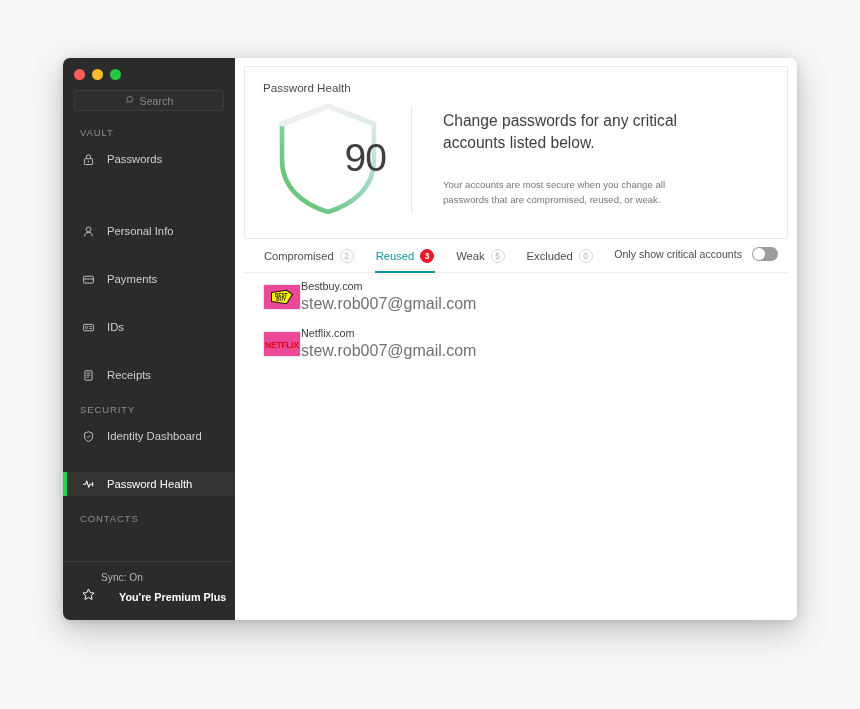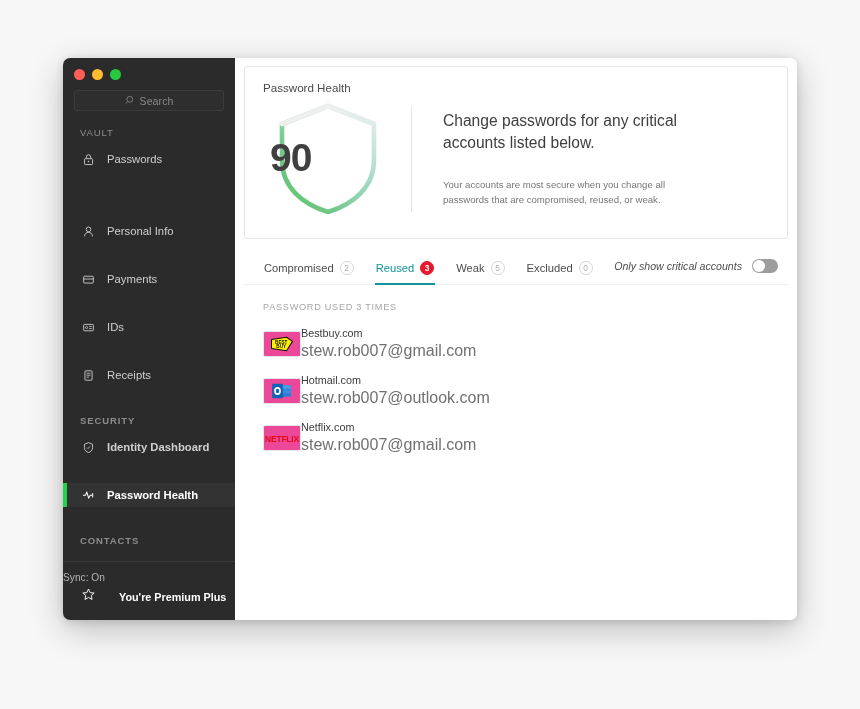--- a/index.html
+++ b/index.html
@@ -44,41 +44,41 @@
     display: flex; align-items: center; justify-content: center; gap: 4px;
   }
   .searchbox .magnifier { display: block; }
   .search-placeholder { color: #8a8a8a; font-size: 10.5px; letter-spacing: 0.1px; }
 
   .navscroll { flex: 1 1 auto; padding-top: 16px; overflow: hidden; }
   .group-label {
     color: #8d8d8d; font-size: 9.5px; letter-spacing: 0.9px;
     padding: 0 0 0 17px; margin-bottom: 9px; text-transform: uppercase;
   }
-  .group + .group { margin-top: 28px; font-weight: bold; }
+  .group + .group { margin-top: 17px; }
   .nav-item {
     position: relative;
     height: 24px; display: flex; align-items: center; gap: 11px;
     padding-left: 18px; color: #cfcfcf; font-size: 11.3px;
     margin-bottom: 0;
   }
   .nav-spacer { height: 24px; }
   .nav-item .ico { width: 15px; height: 15px; display: flex; align-items: center; justify-content: center; flex: 0 0 15px; }
   .nav-item.active { background: #333333; color: #ffffff; }
   .nav-item.active::before {
     content: ""; position: absolute; left: 0; top: 0; bottom: 0;
     width: 4px; background: #1fd44a;
   }
 
   .sidebar-footer {
     border-top: 1px solid #3a3a3a;
     padding: 10px 0 14px 0;
     position: relative;
   }
-  .sync-line { color: #b4b4b4; font-size: 10.2px; margin-bottom: 4px; }
+  .sync-line { color: #b4b4b4; font-size: 10.2px; padding-left: 38px; margin-bottom: 4px; }
   .premium-line { display: flex; align-items: center; gap: 23px; padding-left: 18px; }
   .premium-text { color: #ffffff; font-size: 10.8px; font-weight: bold; }
 
   
   .main {
     flex: 1 1 auto; height: 100%; background: #ffffff;
     display: flex; flex-direction: column;
     padding: 8px 9px 9px 9px;
     position: relative;
   }
@@ -89,39 +89,39 @@
     flex: 0 0 auto;
   }
   .card-title { font-size: 11.6px; color: #4a4a4a; padding: 0 0 0 18px; }
 
   .health-body { display: flex; align-items: center; padding: 6px 0 20px 0; }
   .shield-col { width: 166px; display: flex; align-items: center; justify-content: center; }
   .shield-wrap { position: relative; width: 116px; height: 118px; }
   .shield-score {
     position: absolute; left: 0; right: 0; top: 50%;
     transform: translateY(-52%);
-    text-align: left;
-    font-size: 39px; color: #3f3f3f; font-weight: 700;
+    text-align: right;
+    font-size: 39px; color: #3f3f3f; font-weight: 400;
     letter-spacing: -1px;
   }
   .vdivider { width: 1px; align-self: stretch; background: #e6e6e6; margin: 6px 0; }
   .text-col { padding-left: 31px; padding-right: 24px; }
   .headline {
     font-size: 15.6px; color: #3e3e3e; line-height: 1.42; font-weight: normal;
     max-width: 250px;
   }
   .subtext {
     margin-top: 22px; font-size: 9.6px; color: #767676; line-height: 1.62;
     max-width: 236px;
   }
 
   
   .tabsrow {
     display: flex; align-items: center;
-    margin-top: 16px; padding: 0 10px 0 9px;
+    margin-top: 4px; padding: 0 10px 0 9px;
     border-bottom: 1px solid #ededed;
     position: relative;
   }
   .tabs { display: flex; align-items: flex-end; gap: 0; }
   .tab {
     display: flex; align-items: center; gap: 6px;
     padding: 6px 11px 9px 11px;
     font-size: 11.2px; color: #4c4c4c;
     position: relative;
   }
@@ -132,21 +132,21 @@
   }
   .count {
     min-width: 14px; height: 14px; padding: 0 3px;
     border-radius: 7px; border: 1px solid #d6d6d6;
     color: #adadad; font-size: 8.4px;
     display: flex; align-items: center; justify-content: center;
   }
   .count.badge {
     background: #e8192c; border-color: #e8192c; color: #fff; font-weight: bold;
   }
-  .toggle-area { margin-left: auto; display: flex; align-items: center; gap: 10px; padding-bottom: 8px; font-style: italic; }
+  .toggle-area { margin-left: auto; display: flex; align-items: center; gap: 10px; padding-bottom: 8px; }
   .toggle-label { font-size: 10.6px; color: #4c4c4c; }
   .toggle {
     width: 26px; height: 14px; border-radius: 7px; background: #9d9d9d;
     position: relative;
   }
   .toggle .knob {
     position: absolute; top: 1px; left: 1px;
     width: 12px; height: 12px; border-radius: 50%; background: #fff;
   }
 
@@ -374,52 +374,35 @@
 
         <div class="toggle-area">
           <span class="toggle-label">Only show critical accounts</span>
           <span class="toggle">
             <span class="knob"></span>
           </span>
         </div>
       </div>
 
       <div class="list">
-        <div class="section-label">PASSWORD USED 3 TIMES</div>
 
         <div class="row">
           <span class="logo">
             <svg width="26" height="18" viewBox="0 0 34 24">
               <path d="M3 6 L23 3 L31 8.5 L23 21 L3 18 Z" fill="#fff200" stroke="#111" stroke-width="1.4" stroke-linejoin="round"></path>
               <text x="16" y="11.4" font-family="Liberation Sans, sans-serif" font-size="6.2" font-weight="bold" fill="#111" text-anchor="middle">BEST</text>
               <text x="16" y="17.6" font-family="Liberation Sans, sans-serif" font-size="6.2" font-weight="bold" fill="#111" text-anchor="middle">BUY</text>
             </svg>
           </span>
           <span class="row-texts">
             <span class="row-title">Bestbuy.com</span>
             <span class="row-sub">stew.rob007@gmail.com</span>
           </span>
         </div>
 
-        <div class="row">
-          <span class="logo">
-            <svg width="24" height="18" viewBox="0 0 28 22">
-              <rect x="13" y="4" width="12" height="14" fill="#2b7cd3"></rect>
-              <rect x="13" y="4" width="12" height="4.4" fill="#4a9de8"></rect>
-              <rect x="13" y="9.4" width="12" height="4.4" fill="#3b8bdd"></rect>
-              <rect x="2" y="2" width="13" height="18" rx="1" fill="#0f63b5"></rect>
-              <ellipse cx="8.5" cy="11" rx="4.1" ry="5" fill="#ffffff"></ellipse>
-              <ellipse cx="8.5" cy="11" rx="2" ry="2.8" fill="#0f63b5"></ellipse>
-            </svg>
-          </span>
-          <span class="row-texts">
-            <span class="row-title">Hotmail.com</span>
-            <span class="row-sub">stew.rob007@outlook.com</span>
-          </span>
-        </div>
 
         <div class="row">
           <span class="logo">
             <svg width="34" height="14" viewBox="0 0 44 16">
               <text x="22" y="12" font-family="Liberation Sans, sans-serif" font-size="11" font-weight="bold" fill="#e50914" text-anchor="middle" transform="scale(1,1.05)" letter-spacing="-0.3">NETFLIX</text>
             </svg>
           </span>
           <span class="row-texts">
             <span class="row-title">Netflix.com</span>
             <span class="row-sub">stew.rob007@gmail.com</span>

